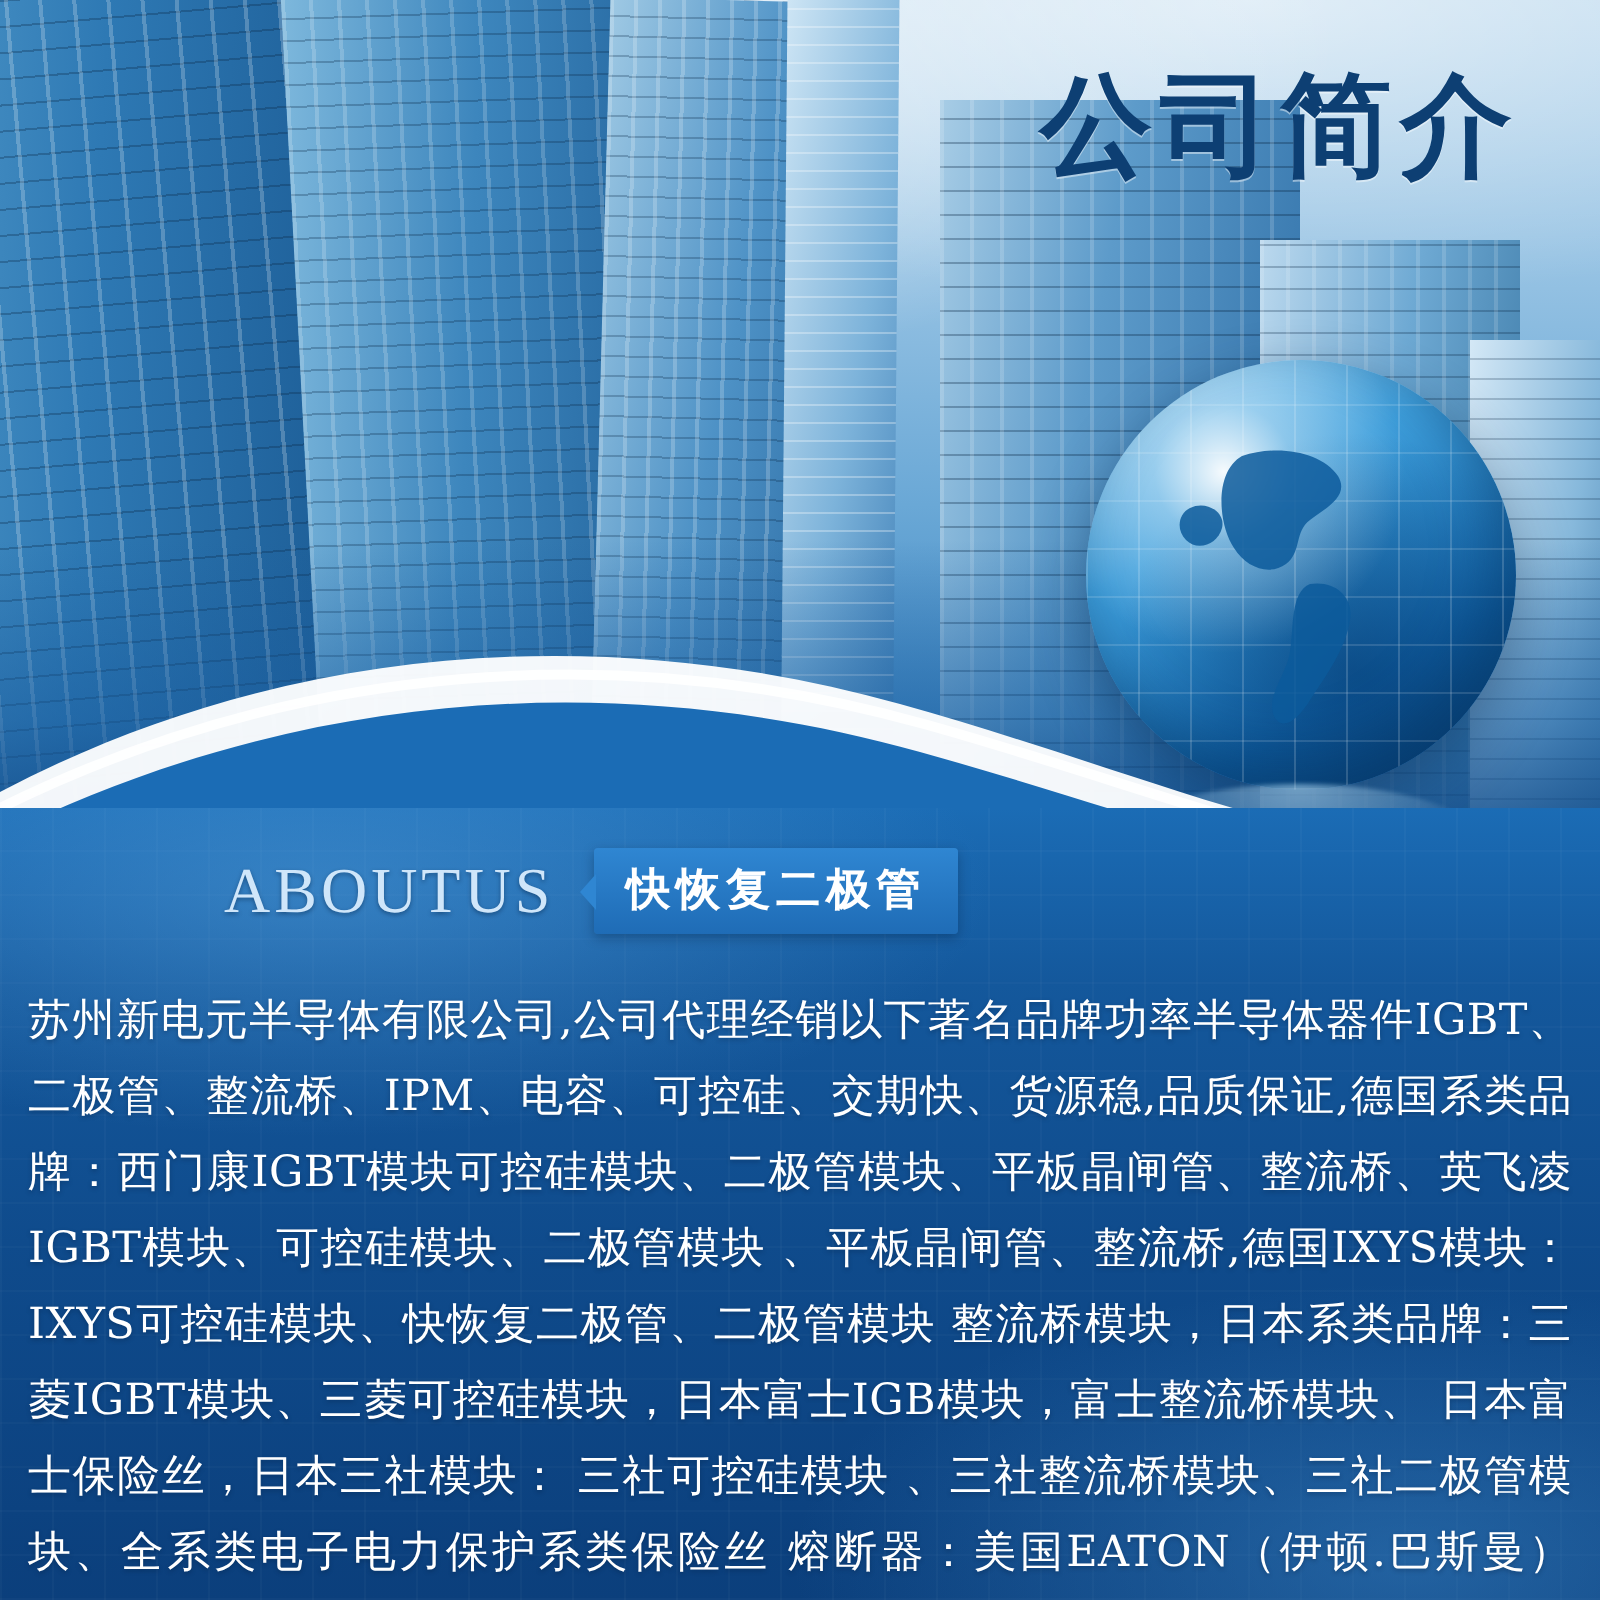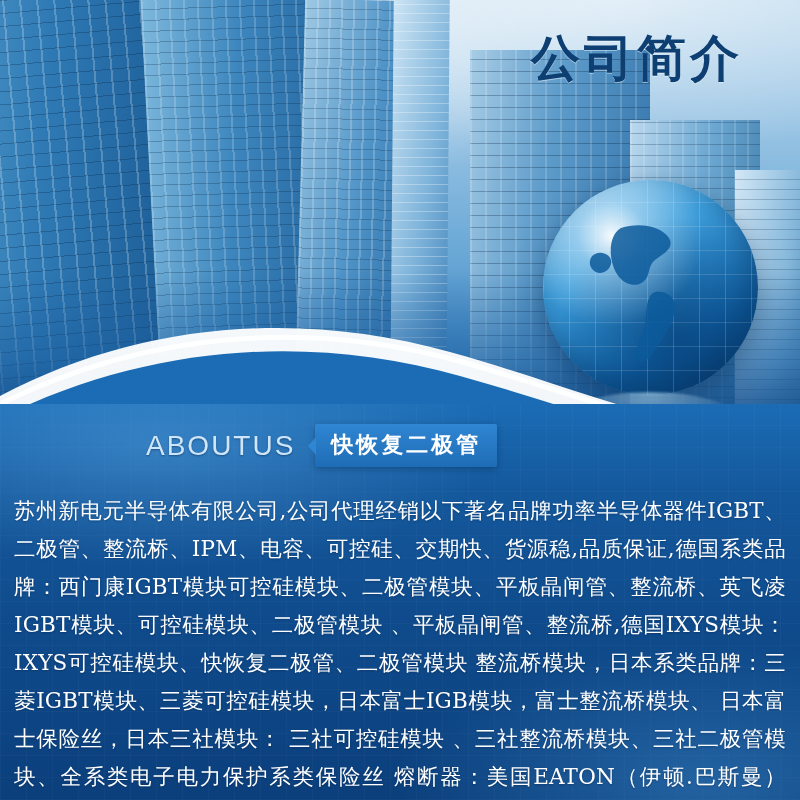--- a/index.html
+++ b/index.html
@@ -165,47 +165,46 @@
   .body-bg .glow {
     position: absolute; inset: 0;
     background:
       radial-gradient(60% 45% at 20% 10%, rgba(90,165,225,.45) 0%, rgba(90,165,225,0) 70%),
       radial-gradient(55% 50% at 88% 95%, rgba(70,150,215,.40) 0%, rgba(70,150,215,0) 70%);
   }
 
   
   .hero-title {
     position: absolute;
-    right: 57px; top: 26px;
+    right: 40px; top: 26px;
     font-family: "DejaVu Serif", "Liberation Serif", serif;
     font-weight: bold;
-    font-size: 49px;
+    font-size: 56px;
     letter-spacing: 4px;
     color: #0d3f73;
     text-shadow: 0 1px 0 rgba(255,255,255,.45);
     z-index: 6;
   }
 
   
   .about-row {
     position: absolute;
     left: 112px; top: 424px;
     display: flex;
     align-items: center;
     gap: 20px;
     z-index: 7;
   }
   .about-en {
     color: #cfe6fa;
-    font-family: Liberation Sans, sans-serif;
-    font-size: 28px;
+    font-family: Liberation Serif, serif;
+    font-size: 32px;
     letter-spacing: 2px;
     font-weight: 500;
     text-shadow: 0 1px 2px rgba(3,32,64,.45);
-    margin-left: 34px;
   }
   .about-badge {
     position: relative;
     padding: 6px 16px 7px 16px;
     background: linear-gradient(180deg, #2f86d2 0%, #1f6cb6 100%);
     color: #ffffff;
     font-family: "DejaVu Serif", "Liberation Serif", serif;
     font-weight: bold;
     font-size: 22px;
     letter-spacing: 3px;

